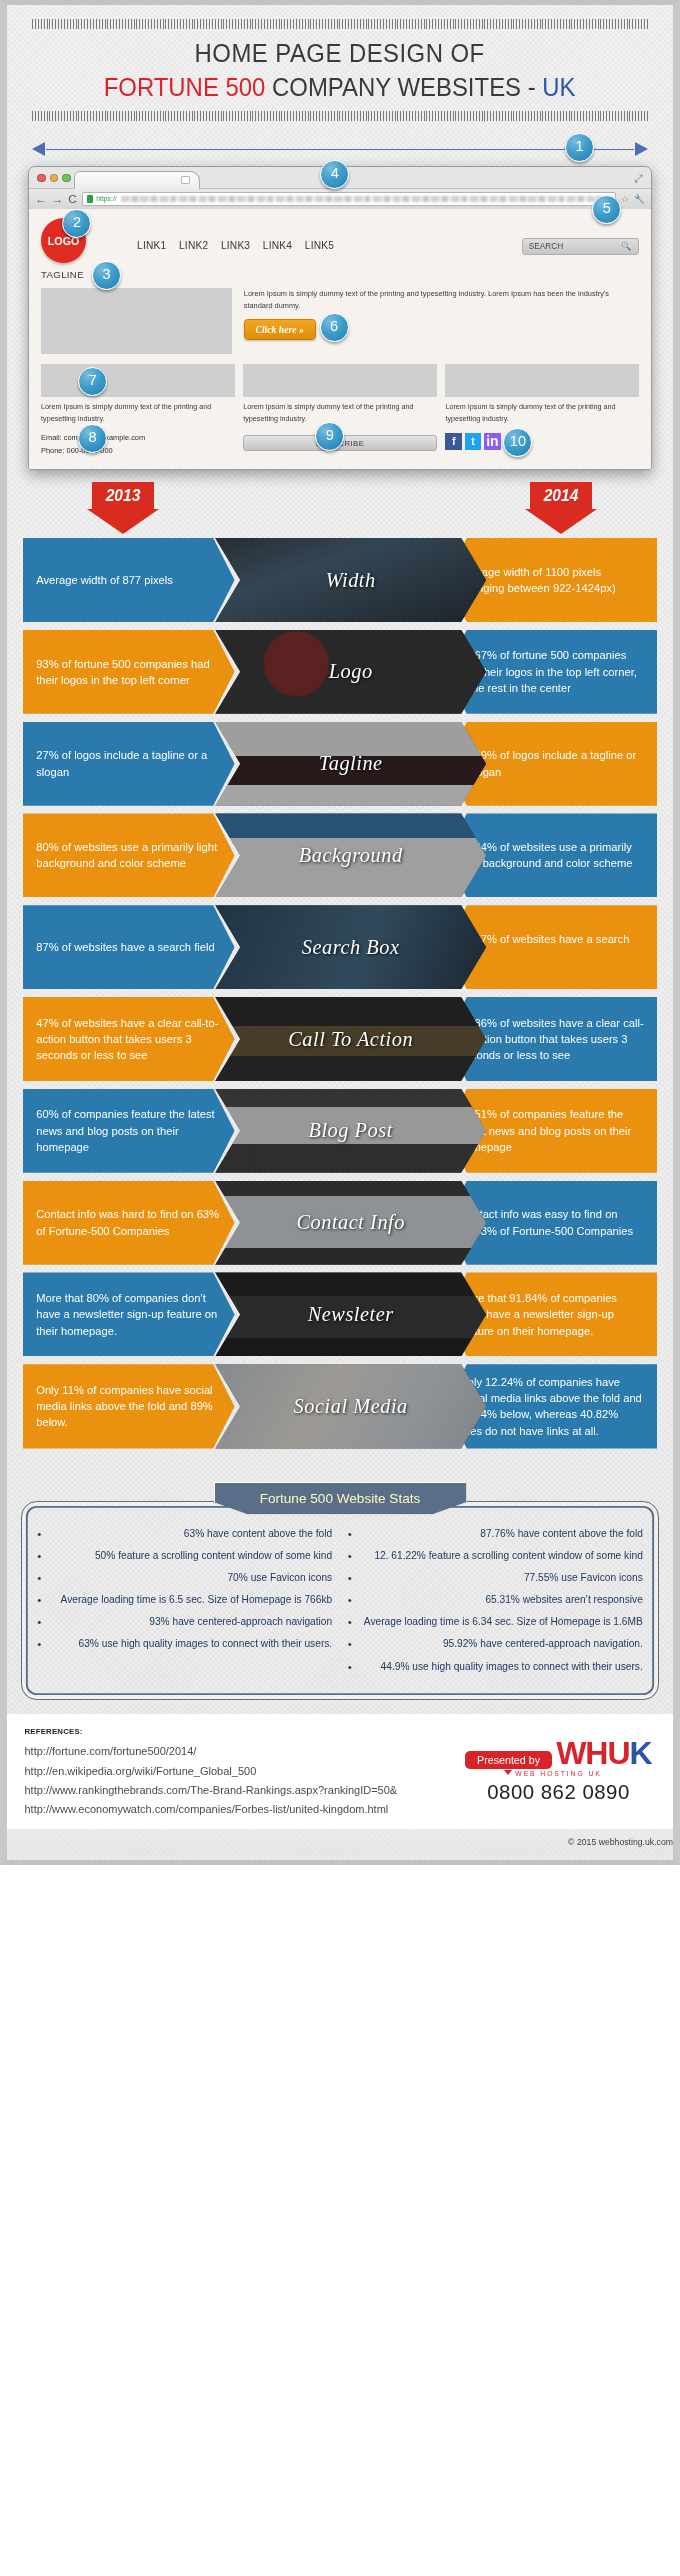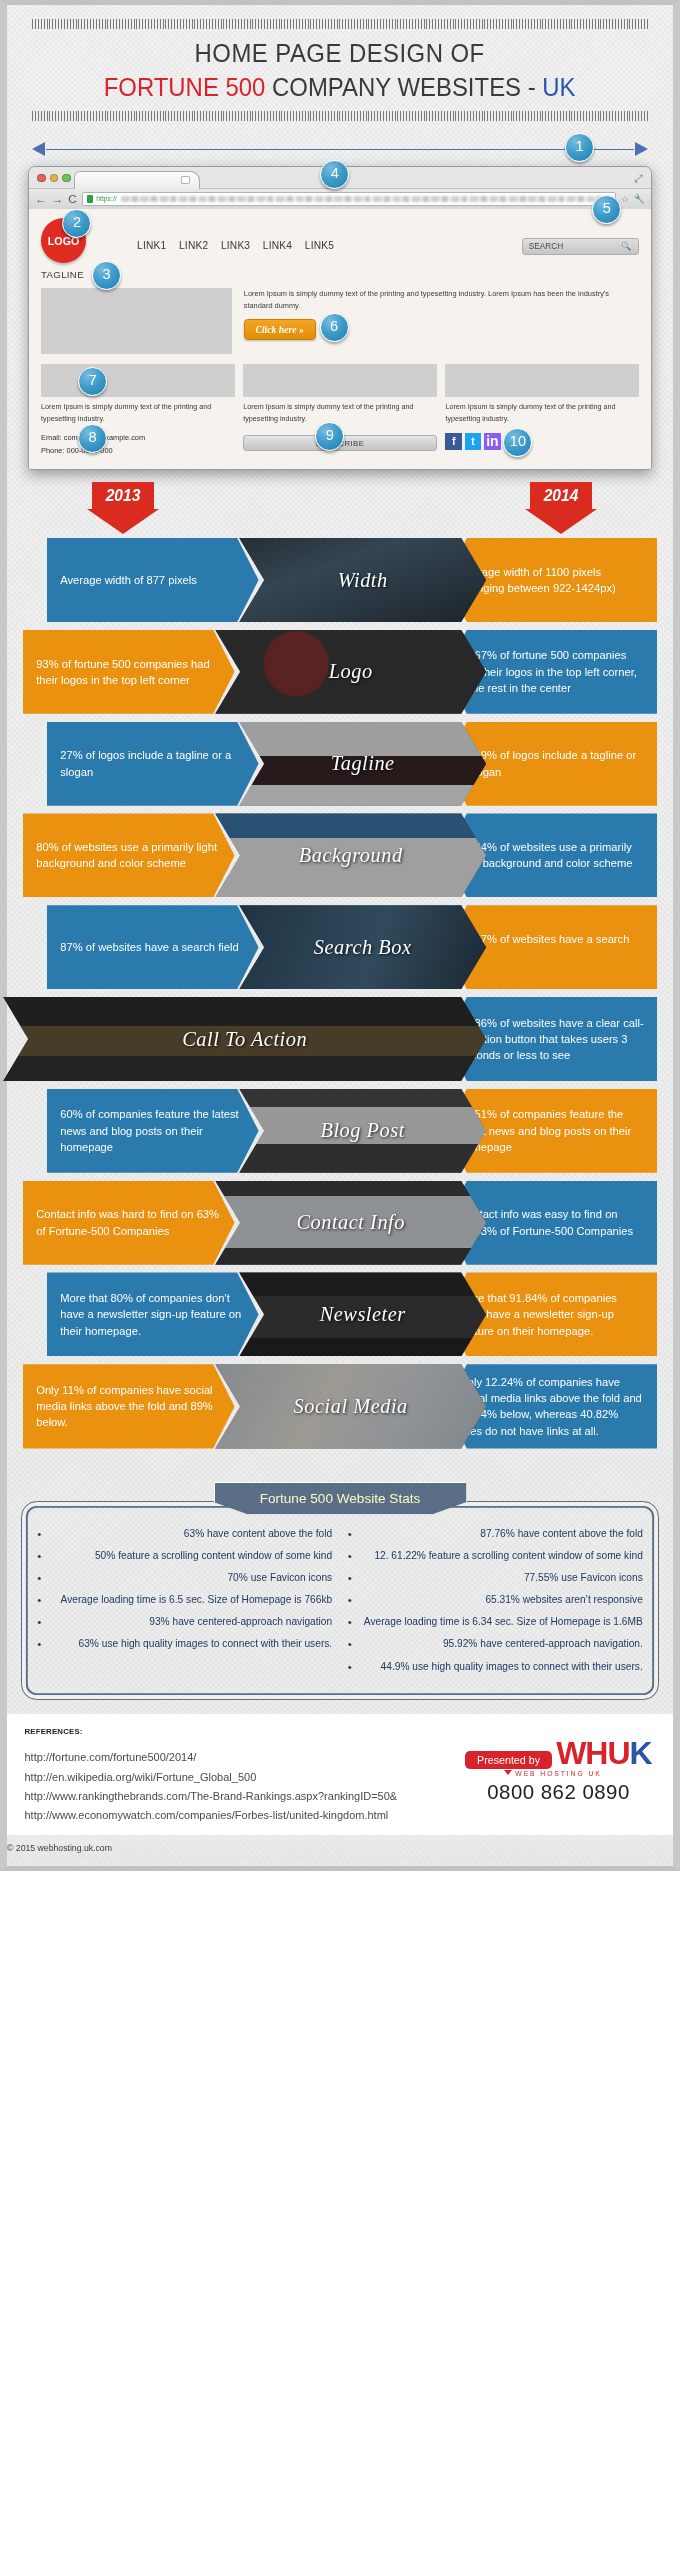--- a/index.html
+++ b/index.html
@@ -183,21 +183,21 @@
   
   .rows { padding: 0 15.6px 0; }
   .row { position:relative; display:flex; margin-bottom: 7.8px; min-height: 84px; }
   .side {
     width: 212px; display:flex; align-items:center;
     padding: 9.7px 13.6px; color:#fff; font-size: 11.2px; line-height:1.45;
     position: relative;
   }
   .side.left { clip-path: polygon(0 0, calc(100% - 21.4px) 0, 100% 50%, calc(100% - 21.4px) 100%, 0 100%); }
   .side.right { clip-path: polygon(21.4px 0, 100% 0, 100% 100%, 21.4px 100%, 0 50%); margin-left:-21.4px; }
-  .blue-bg { background:#2a7aad;margin-left:24px; }
+  .blue-bg { background:#2a7aad; }
   .orange-bg { background:#ea9110; }
   .center {
     flex:1; margin: 0 -19.4px; z-index: 5; position:relative;
     display:flex; align-items:center; justify-content:center;
     clip-path: polygon(0 0, calc(100% - 25px) 0, 100% 50%, calc(100% - 25px) 100%, 0 100%, 25px 50%);
     background: #262626;
     overflow:hidden;
   }
   .center .thumb {
     position:absolute; inset:0;
@@ -246,40 +246,40 @@
     position: relative; padding-left: 11.7px; margin-bottom: 7.8px;
     font-size: 10.2px; line-height: 1.4; color:#1f3a63;
   }
   .stats-col li::before {
     content:"•"; position:absolute; left:0; top:-1px; color:#1f3a63; font-size:11.7px;
   }
 
   
   .footer { background:#fff; margin: 13.6px 0 0; padding: 13.6px 17.5px 9.7px; display:flex; }
   .refs { flex:1; }
-  .refs h4 { font-size: 7.8px; color:#222; letter-spacing:0.2px; margin-bottom:12px; }
+  .refs h4 { font-size: 7.8px; color:#222; letter-spacing:0.2px; margin-bottom:6px; }
   .refs div { font-size: 11px; color:#4a4a4a; line-height: 1.75; }
   .brand { width: 194px; text-align:center; position:relative; padding-top: 1.9px; }
   .presented {
     display:inline-block; background:#d8232a; color:#fff; font-size:10.7px;
     padding: 2.9px 11.7px; border-radius:4.9px; position:relative;
   }
   .presented::after {
     content:""; position:absolute; bottom:-5.8px; left:50%; margin-left:-4.9px;
     border-left:4.9px solid transparent; border-right:4.9px solid transparent; border-top:5.8px solid #d8232a;
   }
   .whuk {
     font-size: 32px; font-weight:700; color:#d8232a; letter-spacing:-1px;
     margin-top: 7.8px; line-height:1; position:relative; display:inline-block;text-align:right;
   }
   .whuk .swoosh { color:#2b55a8; }
   .whuk-sub { font-size: 6.8px; letter-spacing: 1.9px; color:#d8232a; margin-top:1px; }
   .phone { font-size: 20.4px; color:#222; margin-top: 3.9px; letter-spacing:0.5px; }
   .copyright {
-    text-align:left; font-size: 8.7px; color:#3c3c3c; padding: 7.8px 0 9.7px;
+    text-align:right; font-size: 8.7px; color:#3c3c3c; padding: 7.8px 0 9.7px;
     background:
       repeating-linear-gradient(45deg, rgba(0,0,0,0.02) 0 1.9px, rgba(255,255,255,0) 1.9px 3.9px),
       linear-gradient(#ededed,#e8e8e8);
   }
 </style>
 </head>
 <body>
 
 <div class="page">
 
@@ -446,20 +446,21 @@
       </div>
       <div class="row">
         <div class="side left blue-bg">87% of websites have a search field</div>
         <div class="center">
           <div class="thumb thumb-search"></div>
           <div class="label">Search Box</div>
         </div>
         <div class="side right orange-bg">83.67% of websites have a search field</div>
       </div>
       <div class="row">
+        <div class="side left orange-bg">47% of websites have a clear call-to-action button that takes users 3 seconds or less to see</div>
         <div class="center">
           <div class="thumb thumb-cta"></div>
           <div class="label">Call To Action</div>
         </div>
         <div class="side right blue-bg">42.86% of websites have a clear call-to-action button that takes users 3 seconds or less to see</div>
       </div>
       <div class="row">
         <div class="side left blue-bg">60% of companies feature the latest news and blog posts on their homepage</div>
         <div class="center">
           <div class="thumb thumb-blog"></div>

